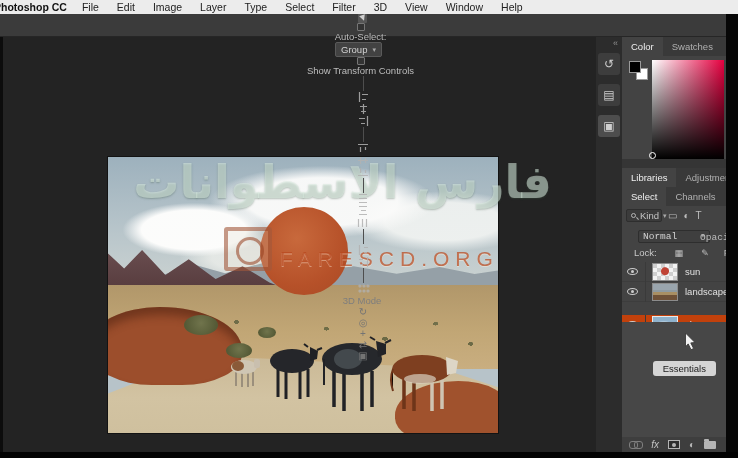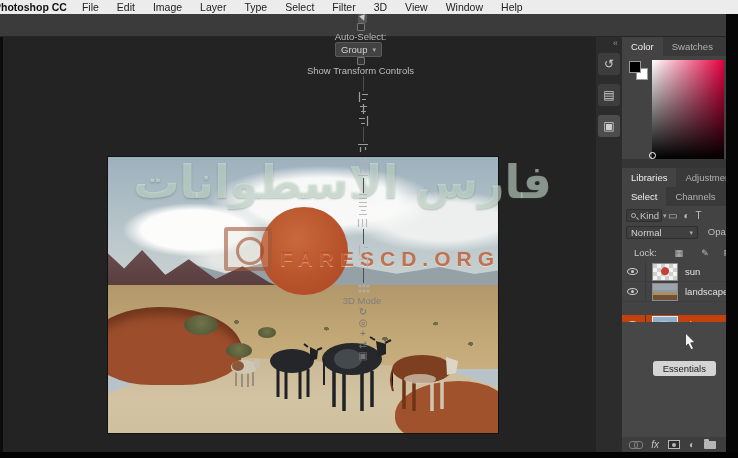--- a/index.html
+++ b/index.html
@@ -76,21 +76,21 @@
   .cows-svg { position:absolute; left:114px; top:170px; }
 
   .wm-ar { position:absolute; left:152px; top:154px; width:400px; z-index:6;
     font-family:"DejaVu Sans", sans-serif; font-weight:bold; font-size:46px; line-height:1.25;
     color:rgba(223,240,229,.52); text-align:left; white-space:nowrap; direction:rtl;
     text-shadow:0 1px 2px rgba(60,85,70,.35); pointer-events:none; }
   .wm-badge { position:absolute; left:224px; top:227px; width:48px; height:44px; z-index:6;
     border:4px solid rgba(150,62,30,.5); background:rgba(225,215,195,.22); border-radius:3px; }
   .wm-badge::after { content:''; position:absolute; left:8px; top:6px; width:22px; height:22px;
     border:3px solid rgba(150,62,30,.55); border-radius:50%; }
-  .wm-latin { position:absolute; left:280px; top:247px; z-index:6; font-weight:bold; font-size:21px;
+  .wm-latin { position:absolute; left:280px; top:247px; z-index:6; font-weight:normal; font-size:21px;
     letter-spacing:6px; color:rgba(185,72,31,.72); text-shadow:0 1px 0 rgba(255,242,225,.4); white-space:nowrap; }
 
   
   .dock { position:absolute; left:596px; top:37px; width:26px; height:415px; background:#2c2c2c; }
   .dock-expand { position:absolute; top:1px; right:4px; color:#8f8f8f; font-size:9px; }
   .dock-btn { width:22px; height:22px; margin:5px auto 9px; background:#3d3d3d; border-radius:3px;
     display:flex; align-items:center; justify-content:center; color:#cfcfcf; font-size:12px; }
   .dock-btn:first-of-type { margin-top:16px; }
   .dock-btn.lit { background:#4d4d4d; }
 
@@ -108,21 +108,21 @@
     background:linear-gradient(to bottom, rgba(0,0,0,0) 0%, #000 100%), linear-gradient(to right, #fff, #e60040); }
   .grad-cursor { position:absolute; left:27px; top:115px; width:7px; height:7px; border:1px solid #fff; border-radius:50%; z-index:3; }
   .color-bottom { position:absolute; left:0; top:122px; width:100%; height:9px; background:#353535; }
   .tabs-a { top:131px; } .tabs-b { top:150px; }
   .filter-row { position:absolute; left:0; top:169px; width:100%; height:19px; display:flex; align-items:center; padding-left:4px; gap:6px; }
   .kind-dd { display:flex; align-items:center; gap:4px; width:36px; height:13px; background:#3b3b3b;
     border:1px solid #2e2e2e; border-radius:2px; padding:0 4px; color:#c5c5c5; }
   .mag { width:5px; height:5px; border:1px solid #b5b5b5; border-radius:50%; position:relative; flex:none; }
   .mag::after { content:''; position:absolute; left:4px; top:4px; width:3px; height:1px; background:#b5b5b5; transform:rotate(45deg); }
   .f-ico { color:#bdbdbd; font-size:10px; }
-  .blend-row { position:absolute; left:0; top:189px; width:100%; height:17px; display:flex; align-items:flex-start; padding-left:4px; }
+  .blend-row { position:absolute; left:0; top:189px; width:100%; height:17px; display:flex; align-items:flex-end; padding-left:16px;font-family:Liberation Mono, monospace; }
   .blend-dd { display:flex; align-items:center; justify-content:space-between; width:72px; height:13px;
     background:#3f3f3f; border:1px solid #2e2e2e; border-radius:2px; padding:0 4px; color:#d2d2d2; }
   .opacity-label { position:absolute; right:-14px; color:#bdbdbd; }
   .lock-row { position:absolute; left:0; top:207px; width:100%; height:17px; display:flex; align-items:center; padding-left:12px; gap:18px; }
   .lock-ico { color:#c0c0c0; font-size:9px; }
   .padlock { width:7px; height:6px; background:#c0c0c0; border-radius:1px; position:relative; margin-top:3px; }
   .padlock::before { content:''; position:absolute; left:1px; top:-4px; width:5px; height:4px;
     border:1px solid #c0c0c0; border-bottom:none; border-radius:3px 3px 0 0; }
   .fill-label { position:absolute; right:-10px; color:#bdbdbd; }
   .layer-rows { position:absolute; left:0; top:225px; width:100%; }

